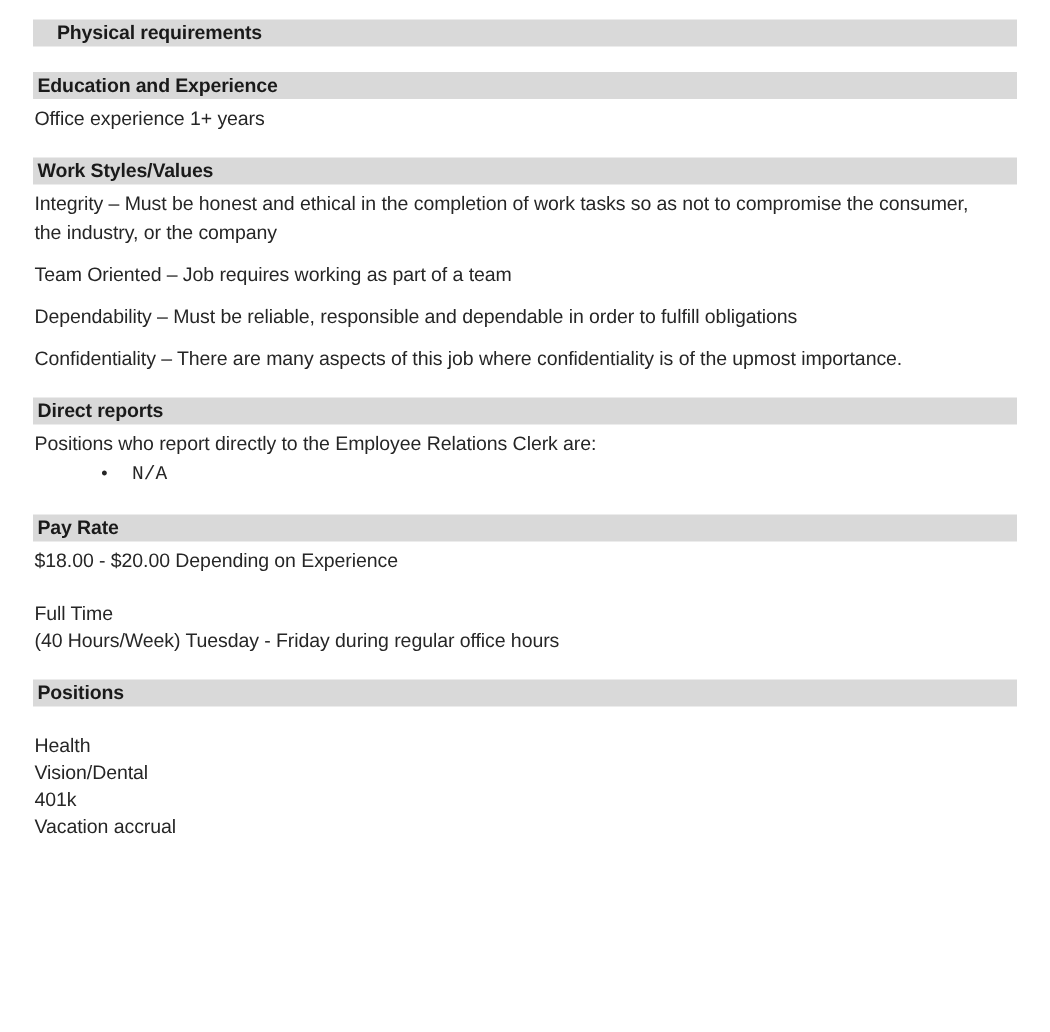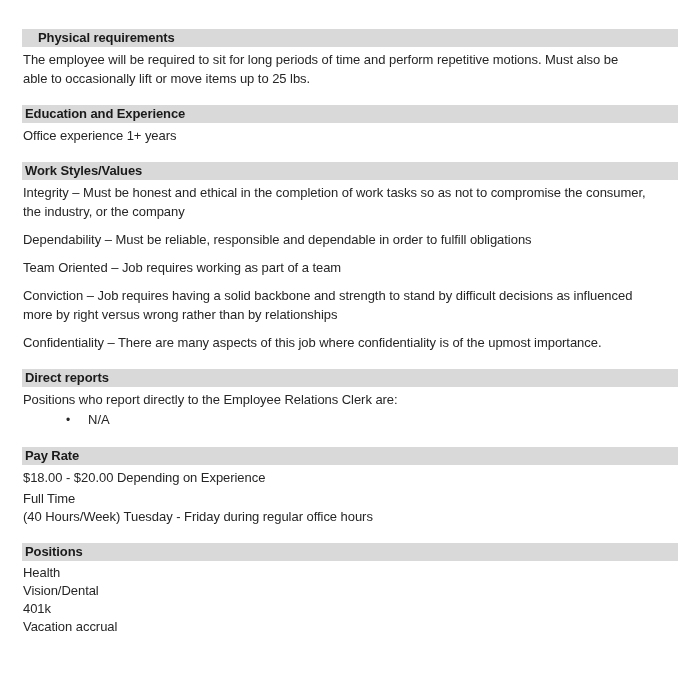--- a/index.html
+++ b/index.html
@@ -21,69 +21,66 @@
   .sec-header {
     background: #d9d9d9;
     color: #1a1a1a;
     font-weight: bold;
     line-height: 16px;
     padding: 1px 4px 1px 3px;
     margin-top: 17px;
     letter-spacing: -0.1px;
   }
   .sec-header.first {
-    margin-top: 16px;
+    margin-top: 0;
     padding-left: 16px;
   }
   .para {
     margin: 3px 0 0 1px;
     line-height: 19px;
     white-space: pre-line;
     letter-spacing: -0.05px;
   }
   .para + .para {
     margin-top: 9px;
   }
   .line {
     margin: 0 0 0 1px;
     line-height: 18px;
     letter-spacing: -0.05px;
   }
   .first-line {
-    margin-top: 3px;
+    margin-top: 17px;
   }
   .bullet-row {
     margin: 1px 0 0 44px;
     line-height: 19px;
+    font-family: Liberation Mono, monospace;
   }
   .bullet-glyph {
     display: inline-block;
     width: 22px;
     font-size: 12px;
   }
 </style>
 </head>
 <body>
 
 <div class="doc">
 
   <div class="sec-header first">Physical requirements</div>
-  <p class="para">The employee will be required to sit for long periods of time and perform repetitive motions. Must also be
-able to occasionally lift or move items up to 25 lbs.</p>
 
   <div class="sec-header">Education and Experience</div>
   <p class="para">Office experience 1+ years</p>
 
   <div class="sec-header">Work Styles/Values</div>
   <p class="para">Integrity – Must be honest and ethical in the completion of work tasks so as not to compromise the consumer,
 the industry, or the company</p>
+  <p class="para">Team Oriented – Job requires working as part of a team</p>
   <p class="para">Dependability – Must be reliable, responsible and dependable in order to fulfill obligations</p>
-  <p class="para">Team Oriented – Job requires working as part of a team</p>
-  <p class="para">Conviction – Job requires having a solid backbone and strength to stand by difficult decisions as influenced
-more by right versus wrong rather than by relationships</p>
   <p class="para">Confidentiality – There are many aspects of this job where confidentiality is of the upmost importance.</p>
 
   <div class="sec-header">Direct reports</div>
   <p class="para">Positions who report directly to the Employee Relations Clerk are:</p>
   <div class="bullet-row">
     <span class="bullet-glyph">•</span><span>N/A</span>
   </div>
 
   <div class="sec-header">Pay Rate</div>
   <p class="para">$18.00 - $20.00 Depending on Experience</p>

